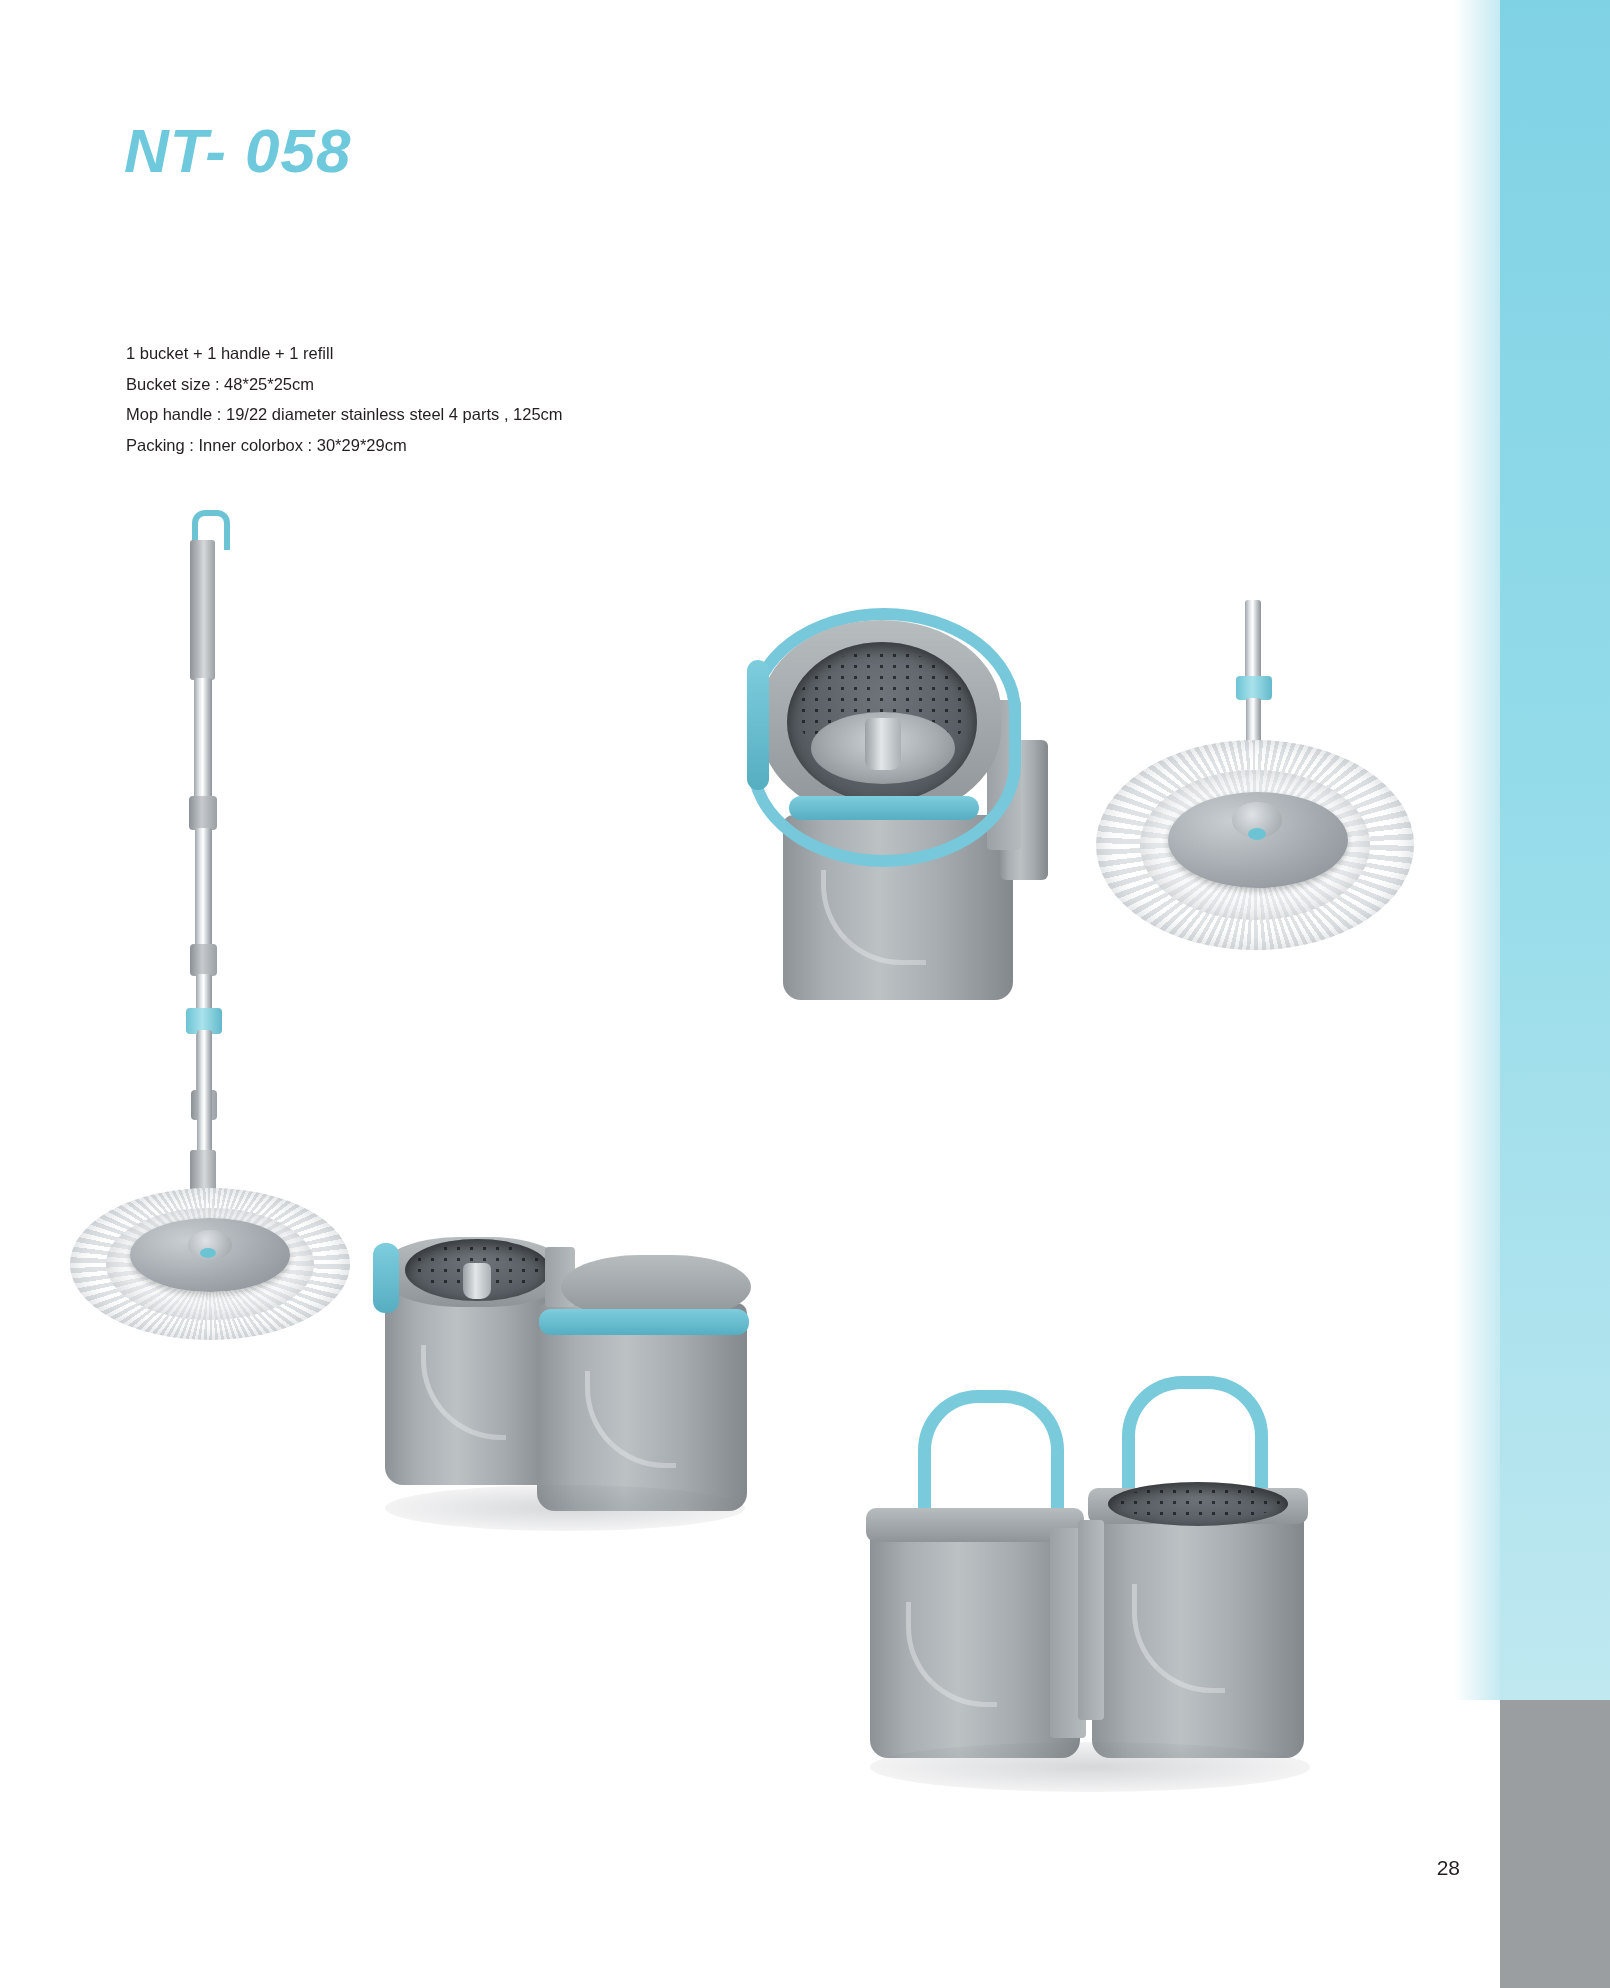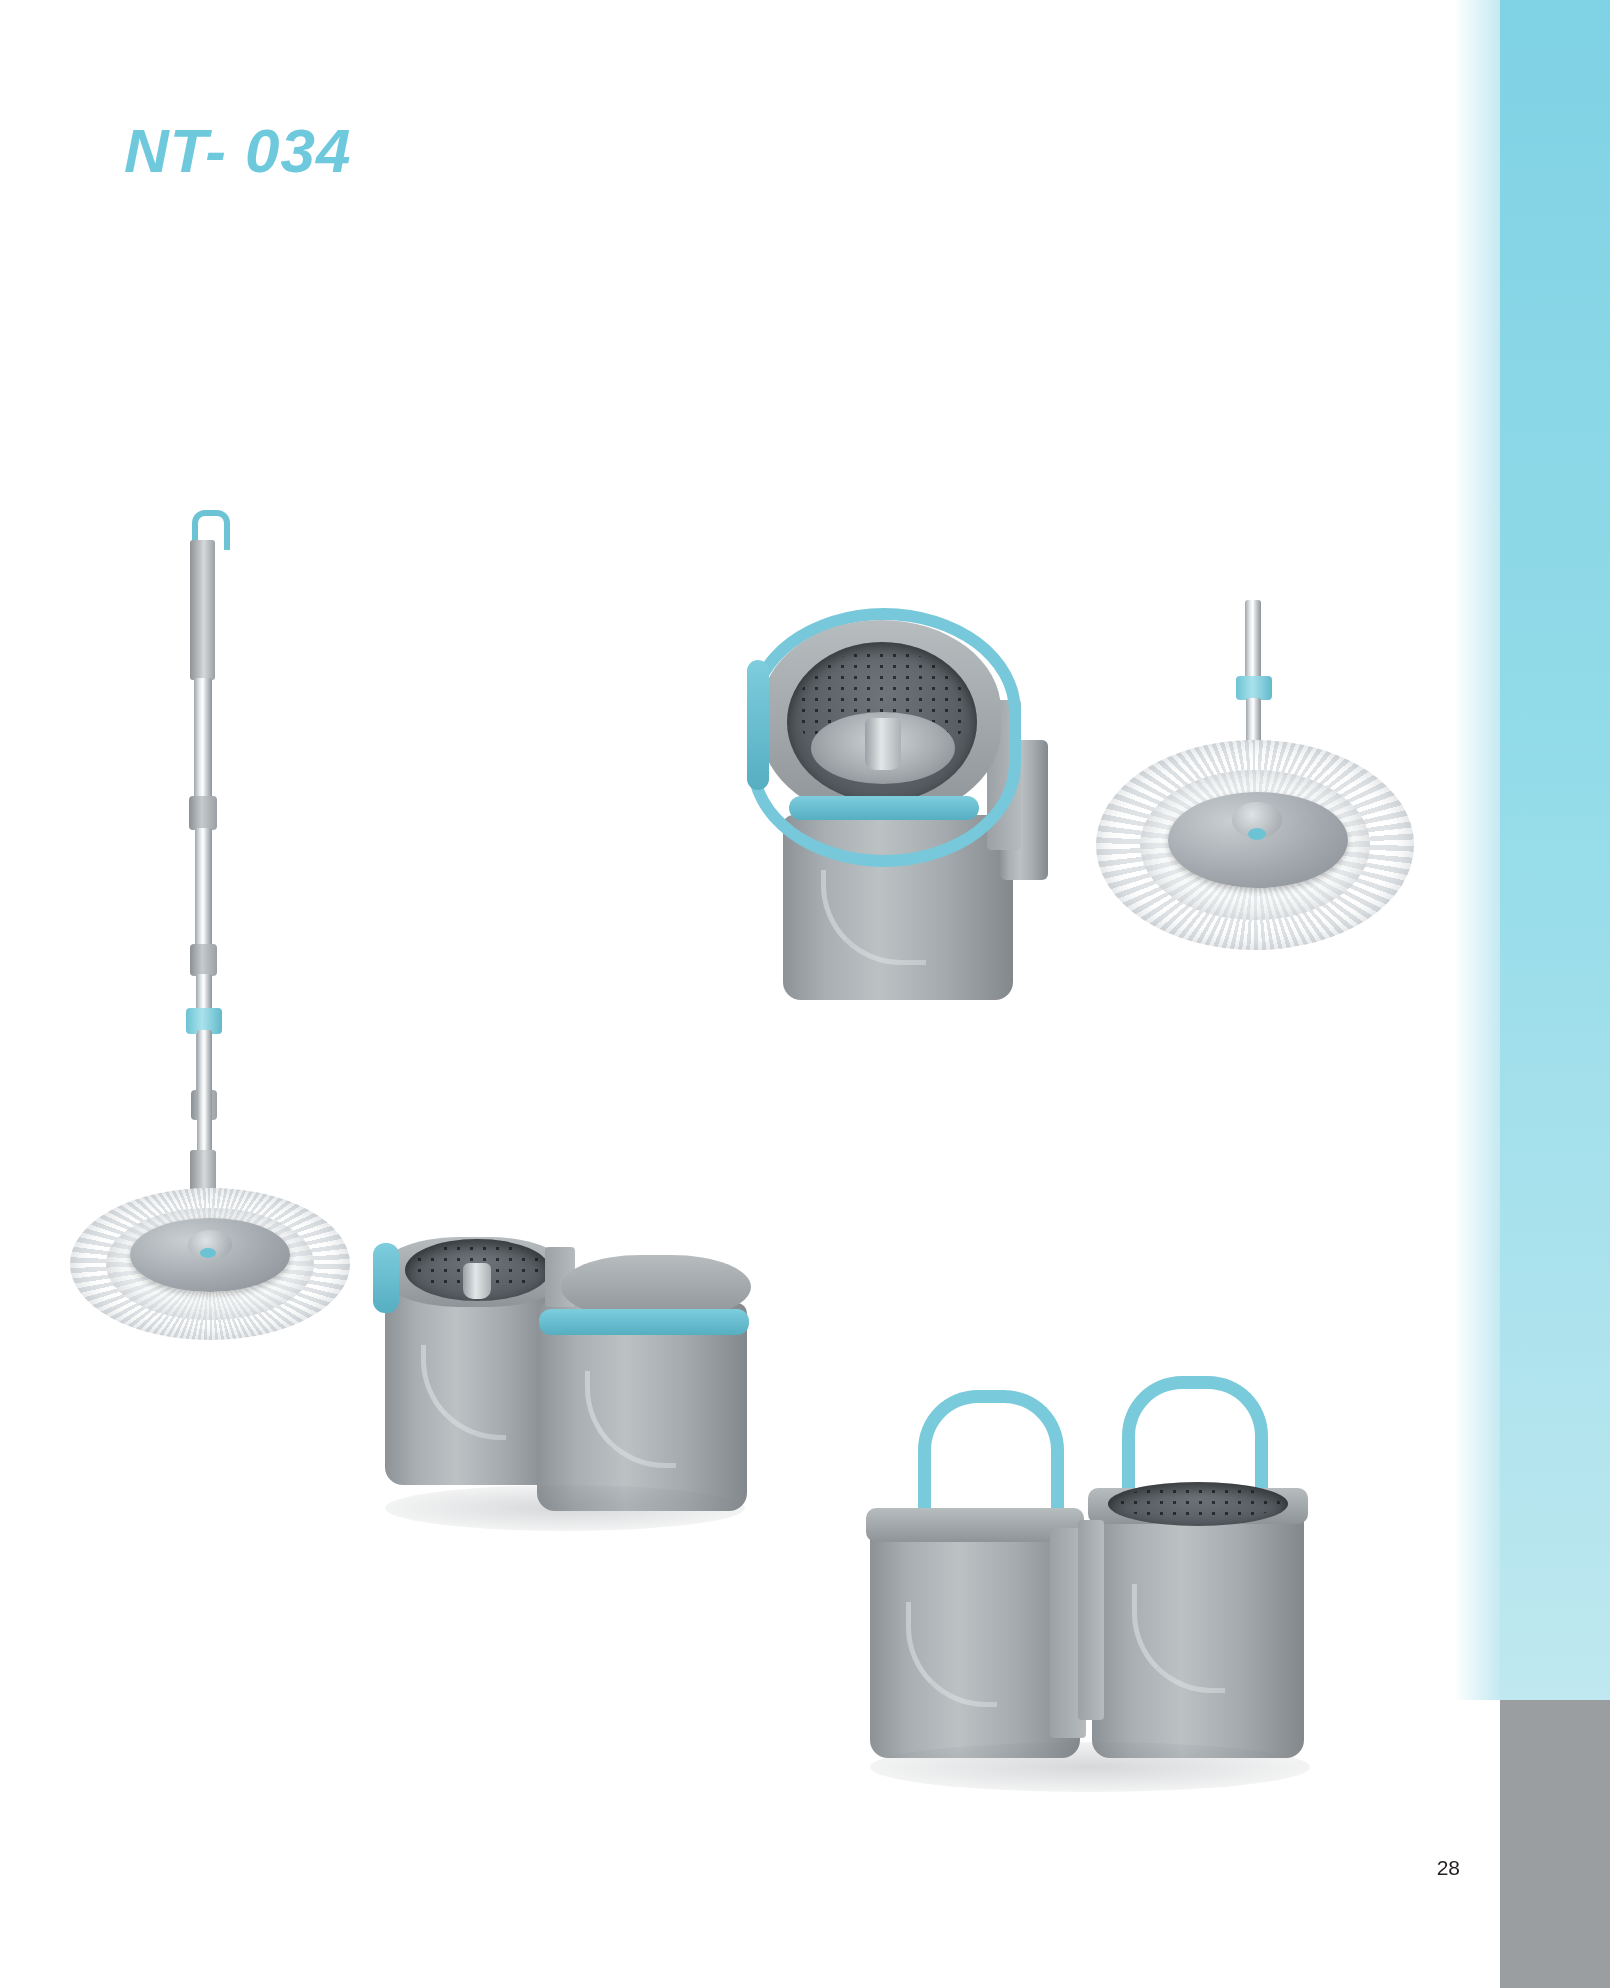--- a/index.html
+++ b/index.html
@@ -232,22 +232,28 @@
 </style>
 </head>
 <body>
 
 <div class="page">
 
   <div class="edge-gradient"></div>
   <div class="edge-bar cyan"></div>
   <div class="edge-bar gray"></div>
 
-  <div class="title">NT- 034</div>
-
+  <div class="title">NT- 058</div>
+
+  <div class="specs">
+    <div>1 bucket + 1 handle + 1 refill</div>
+    <div>Bucket size : 48*25*25cm</div>
+    <div>Mop handle : 19/22 diameter  stainless steel 4 parts , 125cm</div>
+    <div>Packing : Inner colorbox : 30*29*29cm</div>
+  </div>
 
   <div class="art mop-left">
 
     <div class="hook" style="left:132px; top:0px;"></div>
 
     <div class="pole seg-gray" style="left:130px; top:30px; width:25px; height:140px;"></div>
 
     <div class="pole seg-steel" style="left:134px; top:168px; width:18px; height:122px;"></div>
     <div class="collar" style="left:129px; top:286px; width:28px; height:34px;"></div>
     <div class="pole seg-steel" style="left:135px; top:318px; width:17px; height:120px;"></div>

